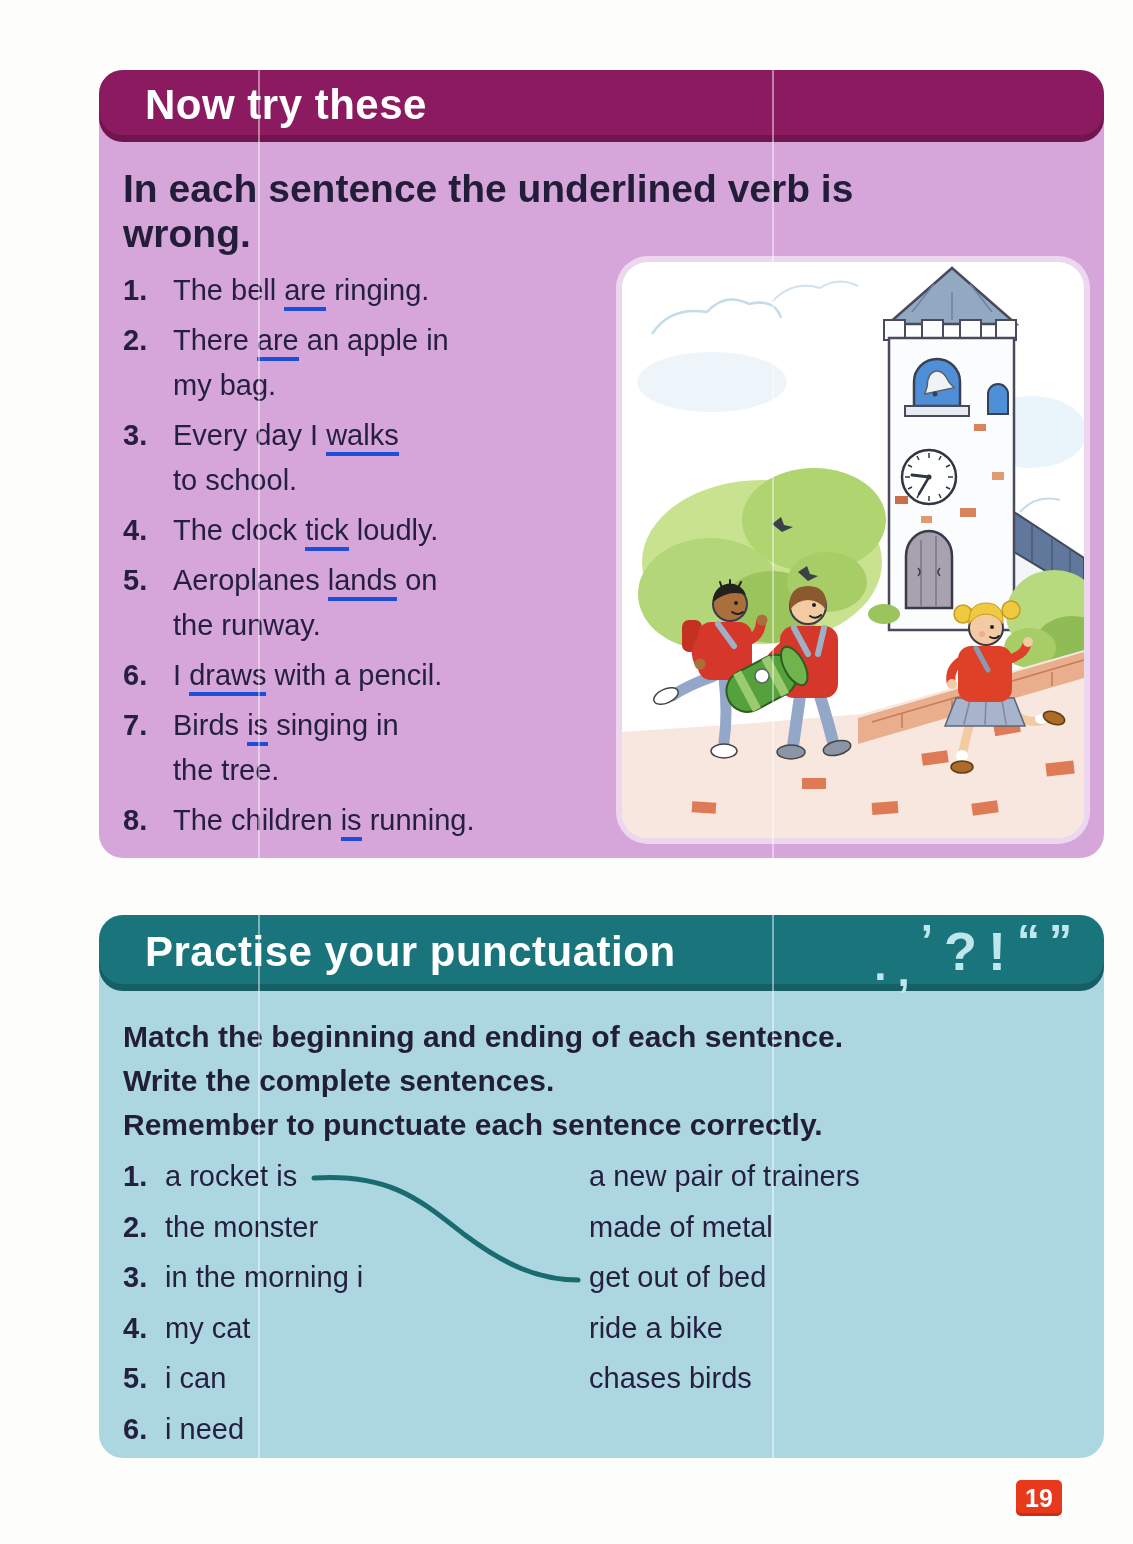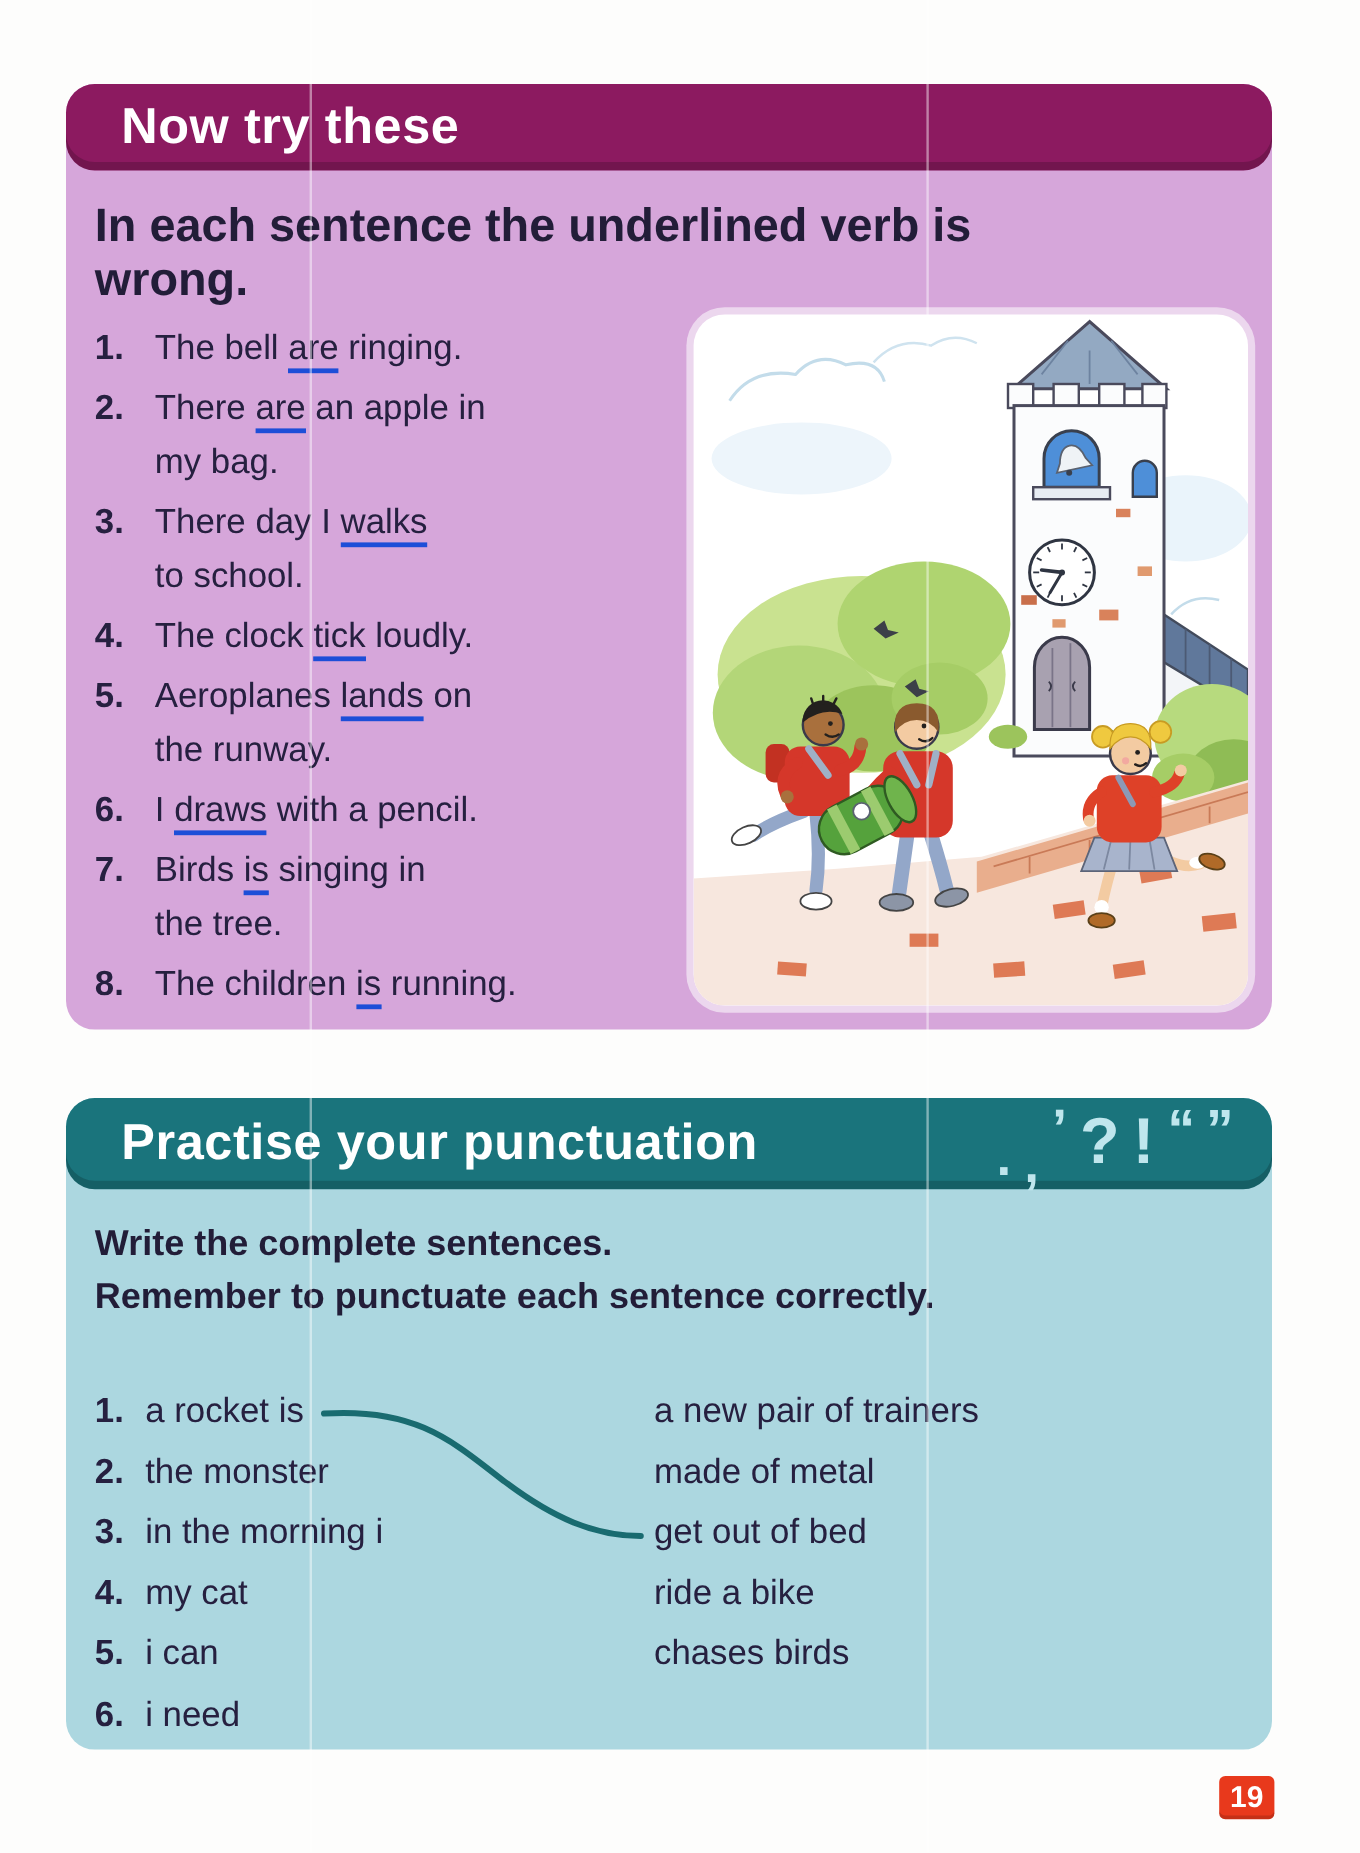--- a/index.html
+++ b/index.html
@@ -2,21 +2,21 @@
 <html><head>
 <meta charset="utf-8">
 <style>
   html,body{margin:0;padding:0;}
   body{
     width:1133px;height:1544px;position:relative;overflow:hidden;
     background:#FDFDFC;
     font-family:"Liberation Sans",sans-serif;
     -webkit-font-smoothing:antialiased;
   }
-  .panel{position:absolute;border-radius:24px;}
+  .panel{position:absolute;border-radius:24px;margin-left:44px;}
   #panel1{left:55px;top:70px;width:1005px;height:788px;background:#D6A6DA;}
   #panel2{left:55px;top:915px;width:1005px;height:543px;background:#ACD7E0;}
   .bar{position:absolute;left:0;top:0;width:100%;border-radius:24px;
        box-shadow:inset 0 -7px 0 rgba(0,0,0,0.18);}
   #bar1{height:72px;background:#8C1A60;}
   #bar2{height:76px;background:#1A747C;}
   .bar-title{color:#FFFFFF;font-weight:bold;font-size:42px;padding-left:46px;
              letter-spacing:0.5px;}
   #bar1 .bar-title{line-height:70px;}
   #bar2 .bar-title{line-height:74px;}
@@ -74,21 +74,21 @@
 
   <ol class="exlist" id="verblist">
     <li>
       <span class="num">1.</span><span>The bell </span><span class="verb">are</span><span> ringing.</span>
     </li>
     <li>
       <span class="num">2.</span><span>There </span><span class="verb">are</span><span> an apple in</span><br>
       <span>my bag.</span>
     </li>
     <li>
-      <span class="num">3.</span><span>There day I </span><span class="verb">walks</span><span></span><br>
+      <span class="num">3.</span><span>Every day I </span><span class="verb">walks</span><span></span><br>
       <span>to school.</span>
     </li>
     <li>
       <span class="num">4.</span><span>The clock </span><span class="verb">tick</span><span> loudly.</span>
     </li>
     <li>
       <span class="num">5.</span><span>Aeroplanes </span><span class="verb">lands</span><span> on</span><br>
       <span>the runway.</span>
     </li>
     <li>
@@ -279,20 +279,21 @@
       <span class="mk mk-comma">,</span>
       <span class="mk mk-apos">’</span>
       <span class="mk mk-q">?</span>
       <span class="mk mk-ex">!</span>
       <span class="mk mk-oq">“</span>
       <span class="mk mk-cq">”</span>
     </div>
   </div>
 
   <div class="instructions" id="instr2">
+    <div>Match the beginning and ending of each sentence.</div>
     <div>Write the complete sentences.</div>
     <div>Remember to punctuate each sentence correctly.</div>
   </div>
 
   <div id="matchwrap">
     <ul class="mcol" id="begins">
       <li><span class="num">1.</span><span>a rocket is</span></li>
       <li><span class="num">2.</span><span>the monster</span></li>
       <li><span class="num">3.</span><span>in the morning i</span></li>
       <li><span class="num">4.</span><span>my cat</span></li>

